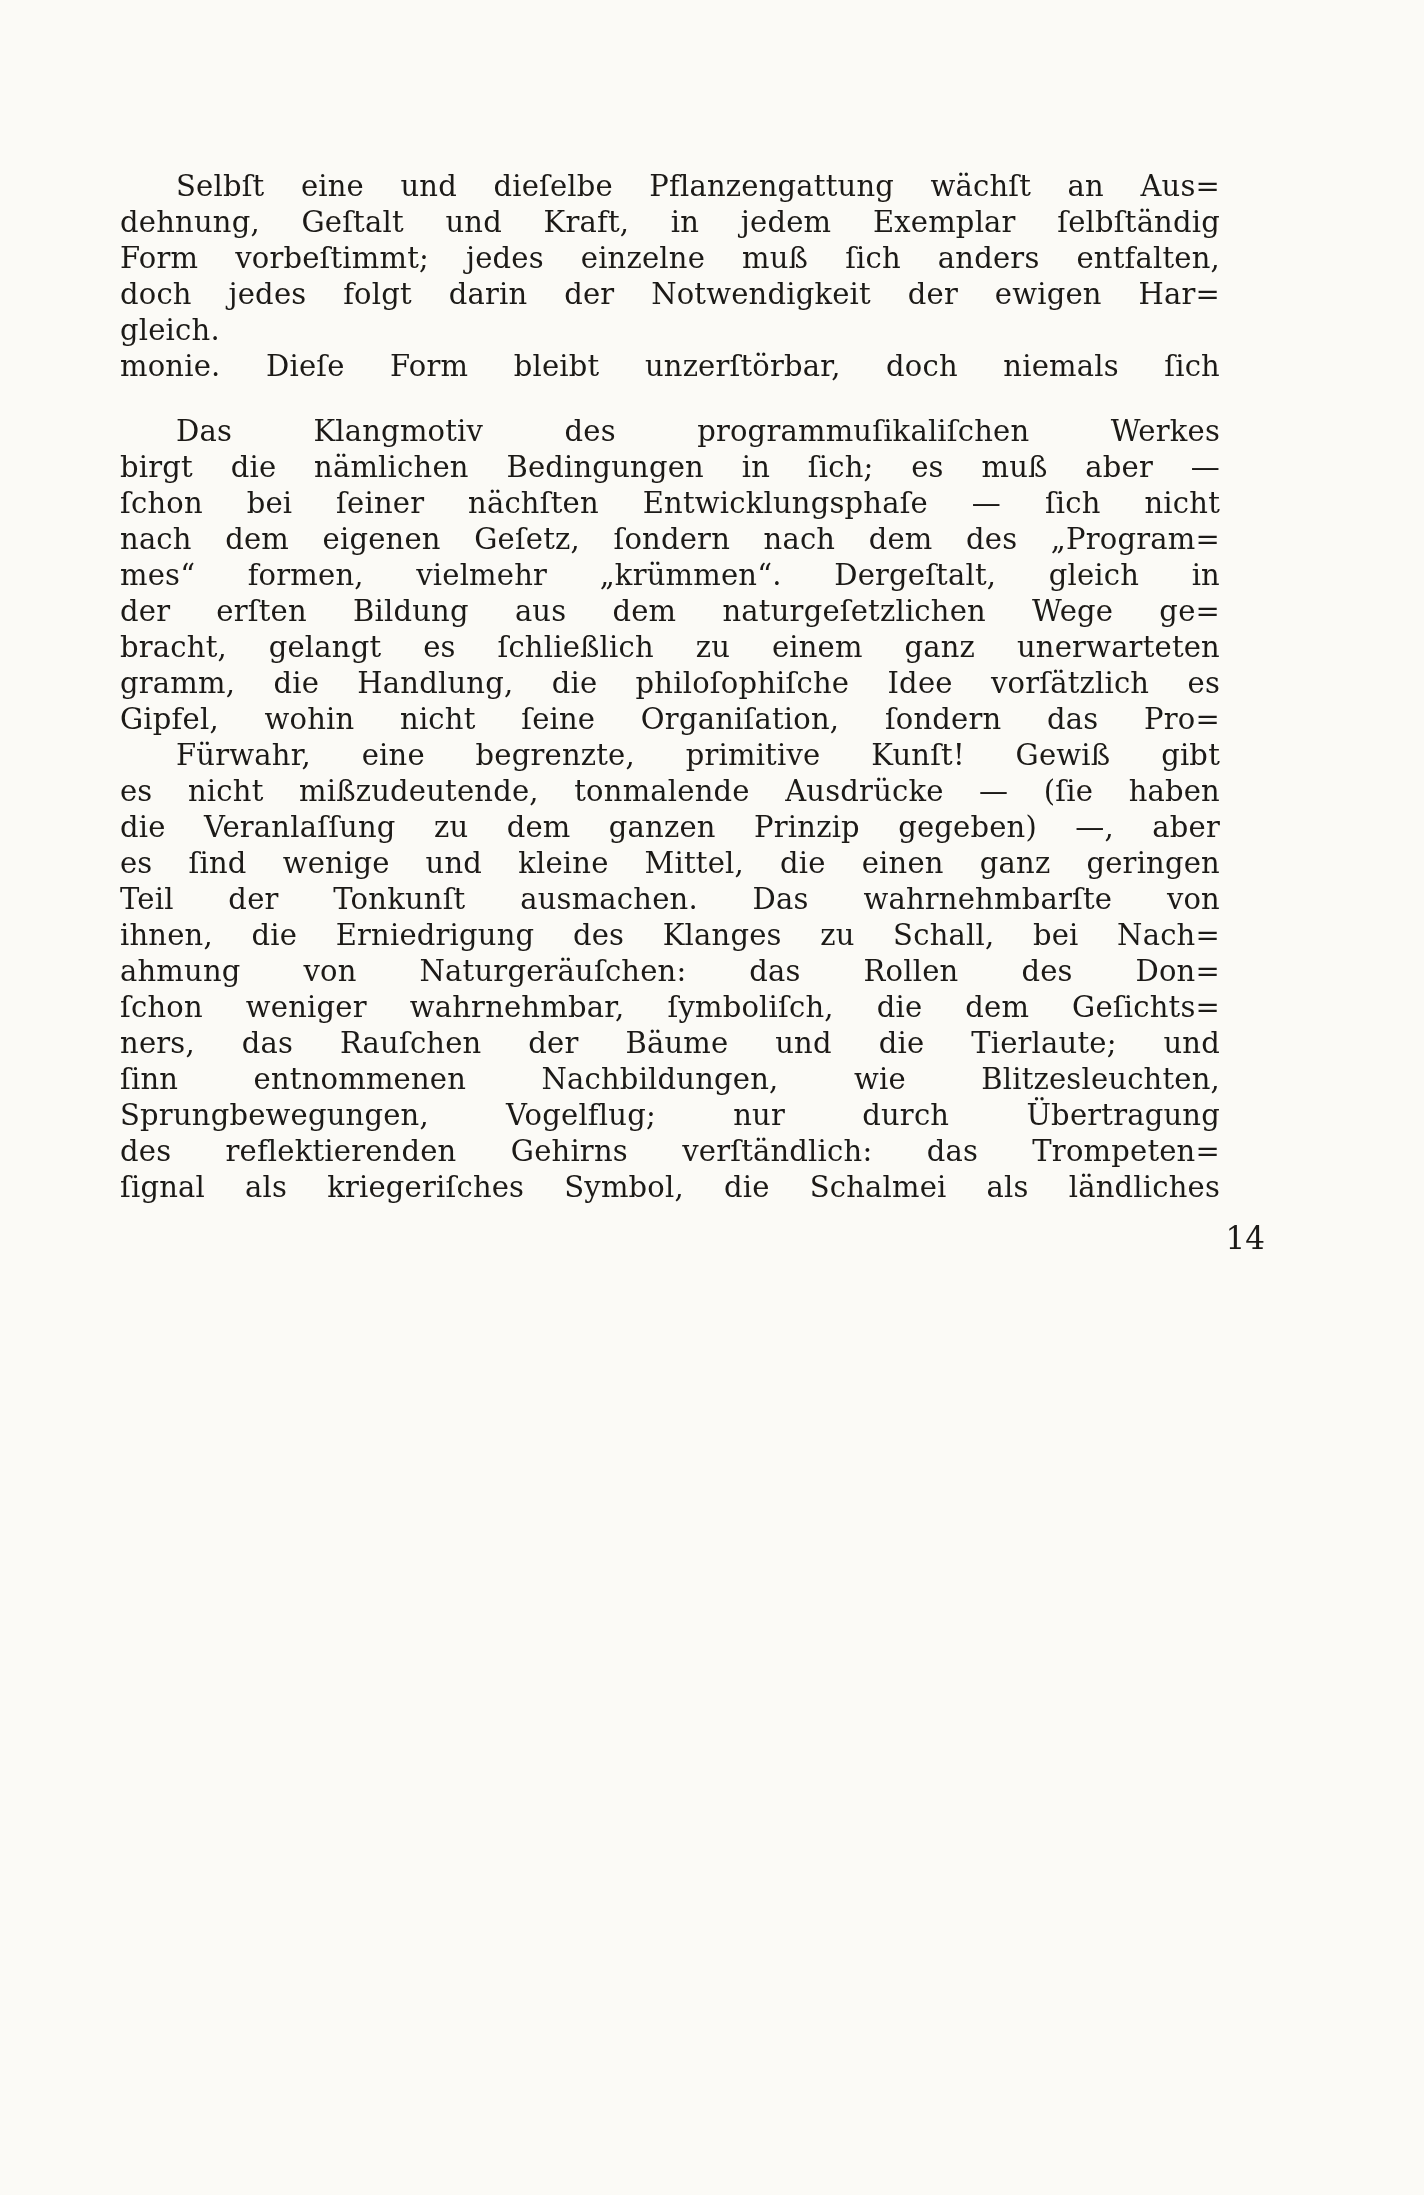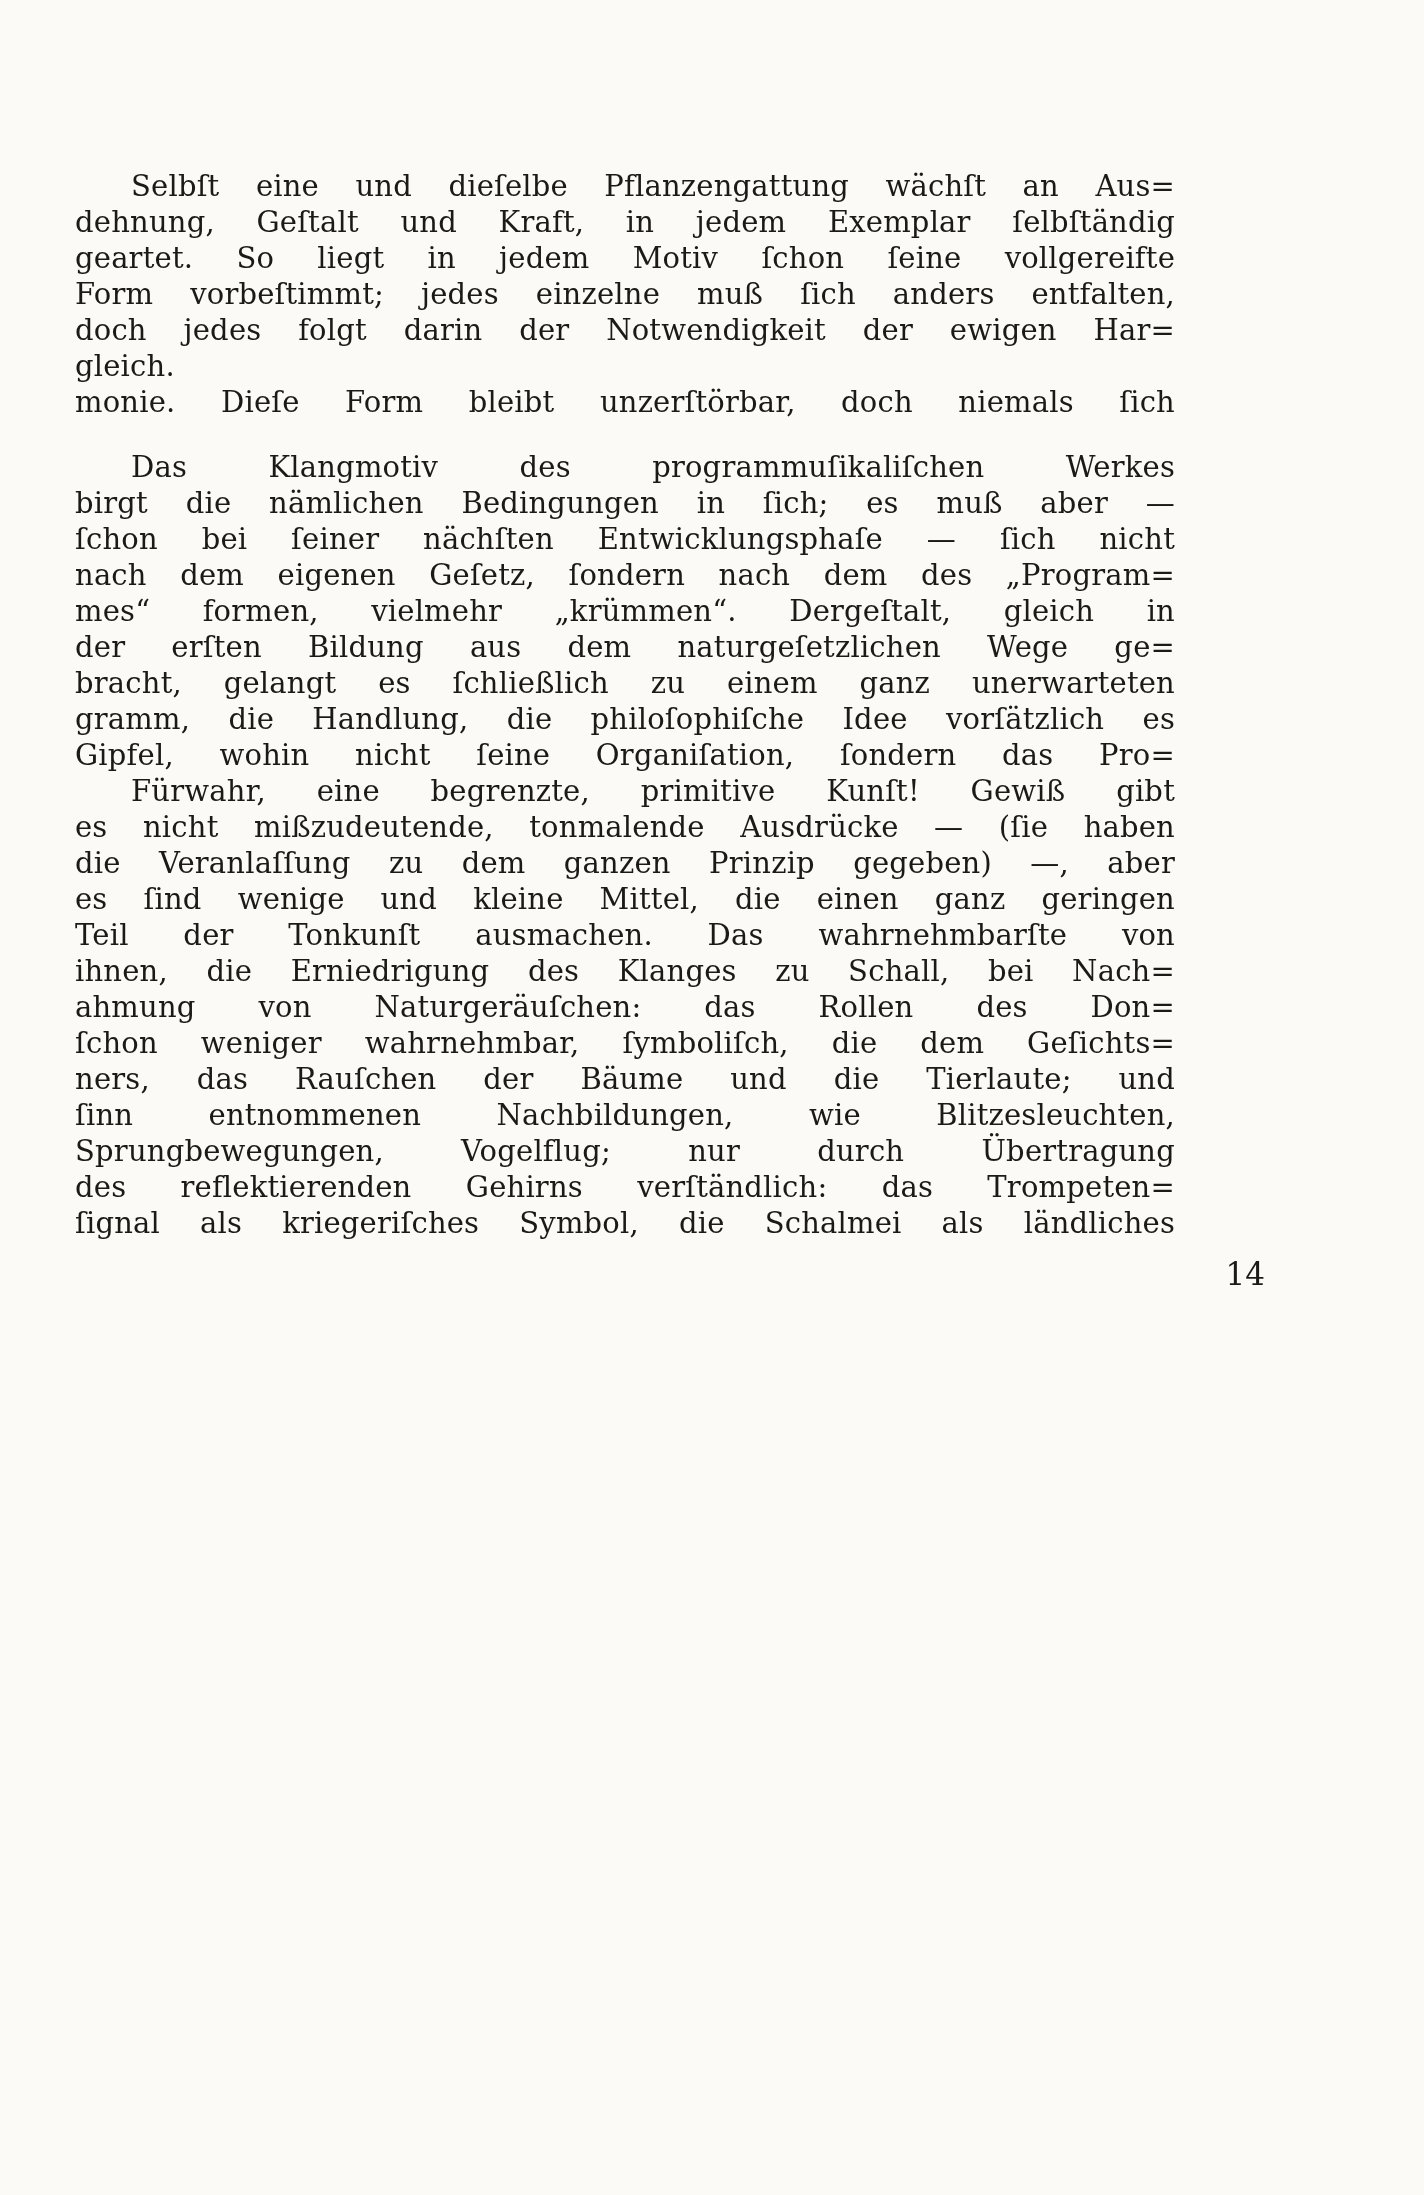--- a/index.html
+++ b/index.html
@@ -7,21 +7,21 @@
     padding: 0;
     background: #fbfaf6;
   }
   .page {
     position: relative;
     width: 1424px;
     height: 2195px;
     box-sizing: border-box;
     background: var(--paper, #fbfaf6);
     color: var(--ink, #1c1a17);
-    padding: 168px 159px 0 75px;
+    padding: 168px 159px 0 120px;
     font-family: "DejaVu Serif", "Liberation Serif", serif;
     font-size: 29px;
     line-height: 36px;
     overflow: hidden;
   }
   .text-block {
     width: 1100px;
   }
   .paragraph {
     margin: 0;
@@ -49,21 +49,20 @@
   }
 </style>
 </head>
 <body>
 
 <div class="page">
   <main class="text-block" id="text-block">
       <div class="paragraph">
         <div class="line indent">Selbſt eine und dieſelbe Pflanzengattung wächſt an Aus=</div>
         <div class="line">dehnung, Geſtalt und Kraft, in jedem Exemplar ſelbſtändig</div>
-        <div class="line">geartet. So liegt in jedem Motiv ſchon ſeine vollgereifte</div>
         <div class="line">Form vorbeſtimmt; jedes einzelne muß ſich anders entfalten,</div>
         <div class="line">doch jedes folgt darin der Notwendigkeit der ewigen Har=</div>
         <div class="line flush-last">gleich.</div>
         <div class="line">monie. Dieſe Form bleibt unzerſtörbar, doch niemals ſich</div>
       </div>
       <div class="paragraph gap-before">
         <div class="line indent">Das Klangmotiv des programmuſikaliſchen Werkes</div>
         <div class="line">birgt die nämlichen Bedingungen in ſich; es muß aber —</div>
         <div class="line">ſchon bei ſeiner nächſten Entwicklungsphaſe — ſich nicht</div>
         <div class="line">nach dem eigenen Geſetz, ſondern nach dem des „Program=</div>

